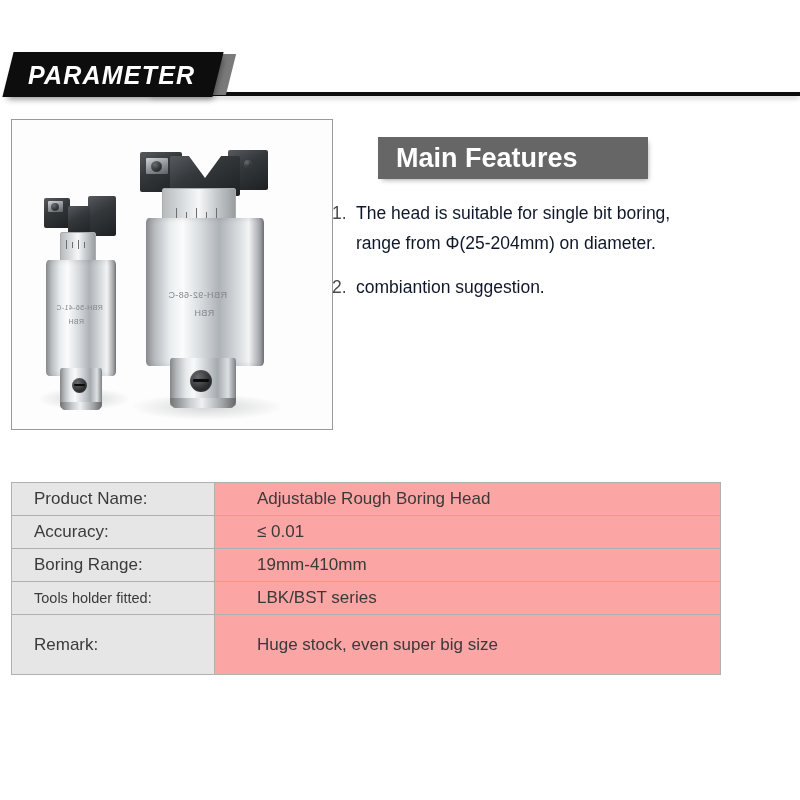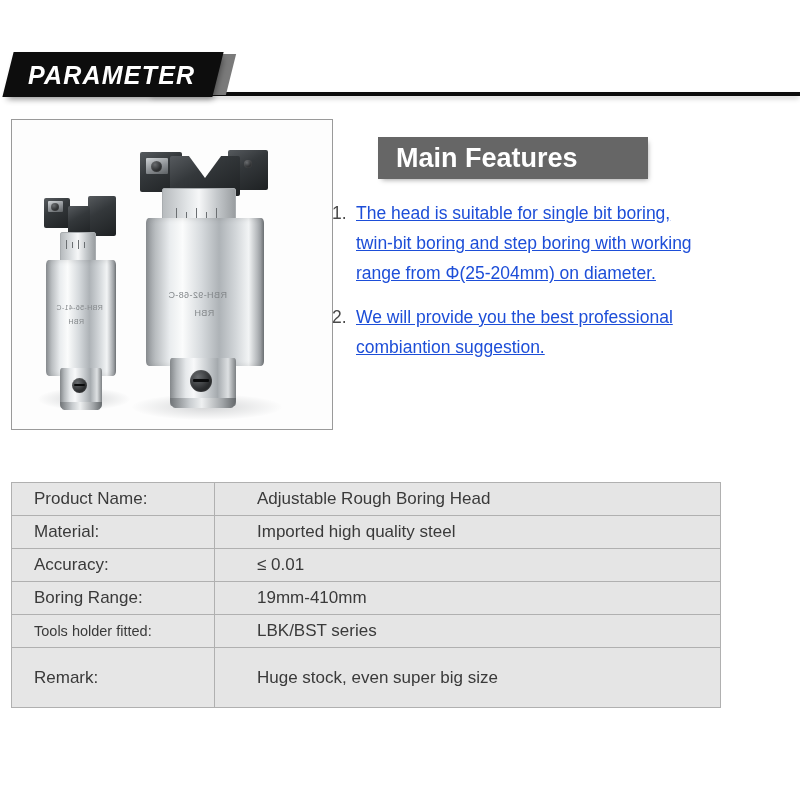--- a/index.html
+++ b/index.html
@@ -173,24 +173,23 @@
   }
   .feature-num {
     flex: 0 0 auto;
     width: 24px;
     color: #4a4a4a;
     font-size: 17.5px;
     line-height: 30px;
   }
   .feature-body {
     flex: 1 1 auto;
-    color: #1d4ed8;
+    color: #0f172a;
     font-size: 17.5px;
     line-height: 30px;
-    text-decoration: underline;
   }
   .feature-body div { white-space: nowrap; }
 
   
   .spec-table {
     position: absolute;
     left: 11px; top: 482px;
     width: 710px;
     border: 1px solid #9a9a9a;
     border-collapse: collapse;
@@ -206,21 +205,21 @@
   .spec-label {
     width: 203px;
     background: #e6e6e6;
     color: #3a3a3a;
     font-size: 17px;
     padding-left: 22px !important;
     white-space: nowrap;
   }
   .spec-label.narrow { font-size: 14.5px; }
   .spec-value {
-    background: #e5e5e5;
+    background: #fca5a5;
     color: #3a3a3a;
     font-size: 17px;
     padding-left: 42px !important;
     white-space: nowrap;
   }
   tr.tall td { height: 60px; }
 </style>
 </head>
 <body>
 
@@ -299,46 +298,40 @@
   <div class="features-head">
     <div class="features-head-text">Main Features</div>
   </div>
 
   <div class="features-list">
 
     <div class="feature-item">
       <div class="feature-num">1.</div>
       <div class="feature-body">
         <div>The head is suitable for single bit boring,</div>
-        <div>twin-bit boring and step boring with working</div>
         <div>range from  Φ(25-204mm)  on diameter.</div>
       </div>
     </div>
 
     <div class="feature-item">
       <div class="feature-num">2.</div>
       <div class="feature-body">
-        <div>We will provide you the best professional</div>
         <div>combiantion  suggestion.</div>
       </div>
     </div>
 
   </div>
 
   <table class="spec-table">
     <tbody>
       <tr>
         <td class="spec-label">Product Name:</td>
         <td class="spec-value">Adjustable Rough Boring Head</td>
       </tr>
       <tr>
-        <td class="spec-label">Material:</td>
-        <td class="spec-value">Imported high quality steel</td>
-      </tr>
-      <tr>
         <td class="spec-label">Accuracy:</td>
         <td class="spec-value">≤ 0.01</td>
       </tr>
       <tr>
         <td class="spec-label">Boring Range:</td>
         <td class="spec-value">19mm-410mm</td>
       </tr>
       <tr>
         <td class="spec-label narrow">Tools holder fitted:</td>
         <td class="spec-value">LBK/BST series</td>

